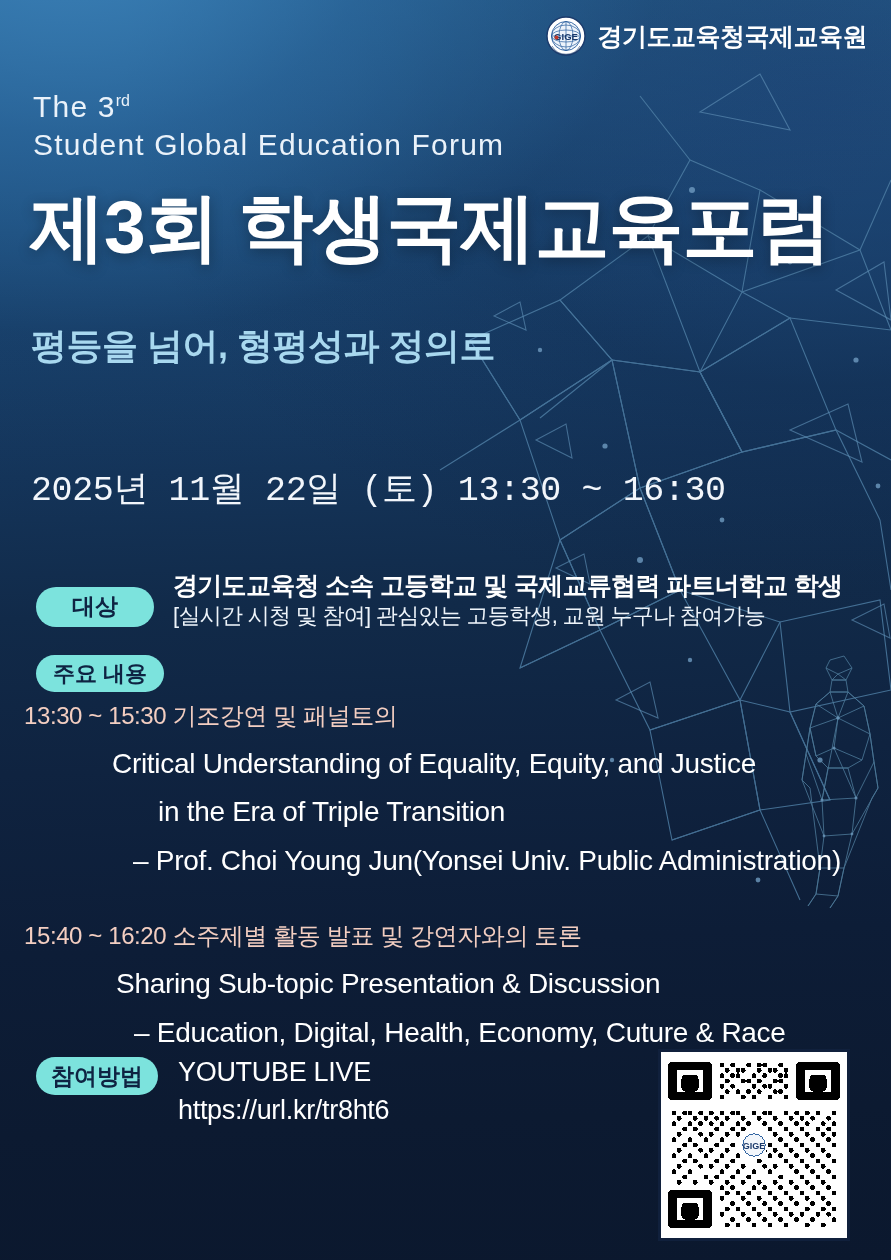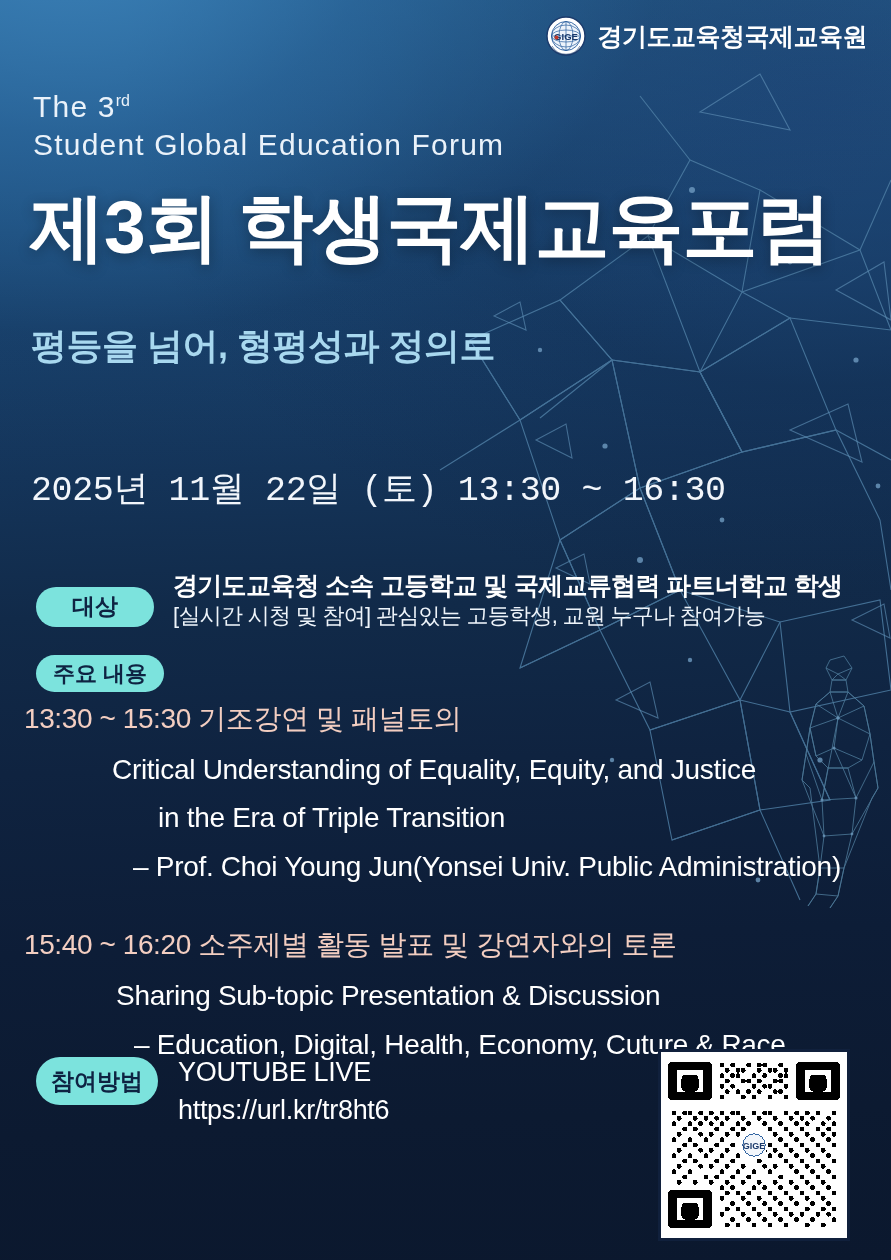--- a/index.html
+++ b/index.html
@@ -179,21 +179,21 @@
     font-size: 22px;
   }
   .program {
     position: absolute;
     left: 24px;
     top: 700px;
     width: 843px;
   }
   .p-time {
     color: #f3cec1;
-    font-size: 28px;
+    font-size: 24px;
     letter-spacing: -0.4px;
     white-space: nowrap;
     margin-bottom: 8px;
   }
   .p-main {
     color: #ffffff;
     font-size: 28px;
     letter-spacing: -0.3px;
     white-space: nowrap;
     line-height: 1.73;
@@ -209,21 +209,21 @@
   .join-block {
     position: absolute;
     left: 36px;
     top: 1053px;
     display: flex;
     align-items: flex-start;
     gap: 20px;
   }
   .join-block .badge {
     width: 122px;
-    height: 48px;
+    height: 38px;
     font-size: 23px;
     margin-top: 4px;
   }
   .join-line {
     color: #ffffff;
     font-size: 27px;
     letter-spacing: -0.3px;
     line-height: 1.42;
     white-space: nowrap;
   }

